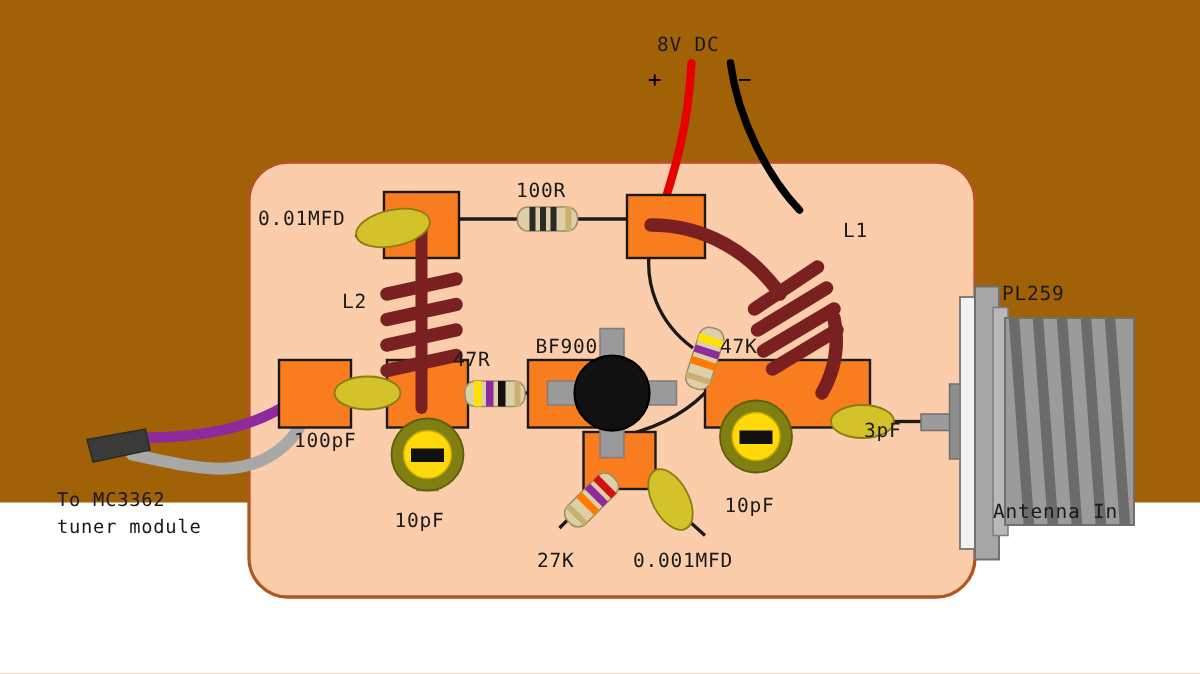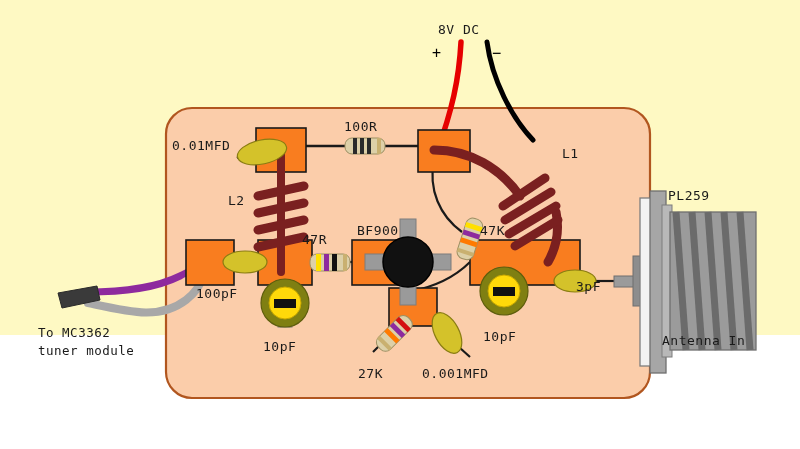--- a/index.html
+++ b/index.html
@@ -1,19 +1,19 @@
 <!DOCTYPE html>
 <html><head>
 <meta charset="utf-8">
 <title>RF Preamp Circuit Diagram</title>
 <style>
   html,body{margin:0;padding:0;background:#ffffff;}
   body{width:800px;height:449px;overflow:hidden;
        font-family:"DejaVu Sans Mono","Liberation Mono",monospace;}
-  #stage{position:relative;width:800px;height:335px;background:#fef9c3;text-align:right;}
+  #stage{position:relative;width:800px;height:335px;background:#a16207;text-align:right;}
   svg#diagram{position:absolute;left:0;top:0;width:800px;height:449px;display:block;}
   .lbl{font-family:"DejaVu Sans Mono","Liberation Mono",monospace;
        font-size:13px;fill:#1a1a1a;letter-spacing:0.5px;}
   .lbl-sm{font-family:"DejaVu Sans Mono","Liberation Mono",monospace;
        font-size:12.5px;fill:#1a1a1a;letter-spacing:0.5px;}
   .pol{font-family:"DejaVu Sans Mono","Liberation Mono",monospace;
        font-size:15px;fill:#000;}
 </style>
 </head>
 <body>

